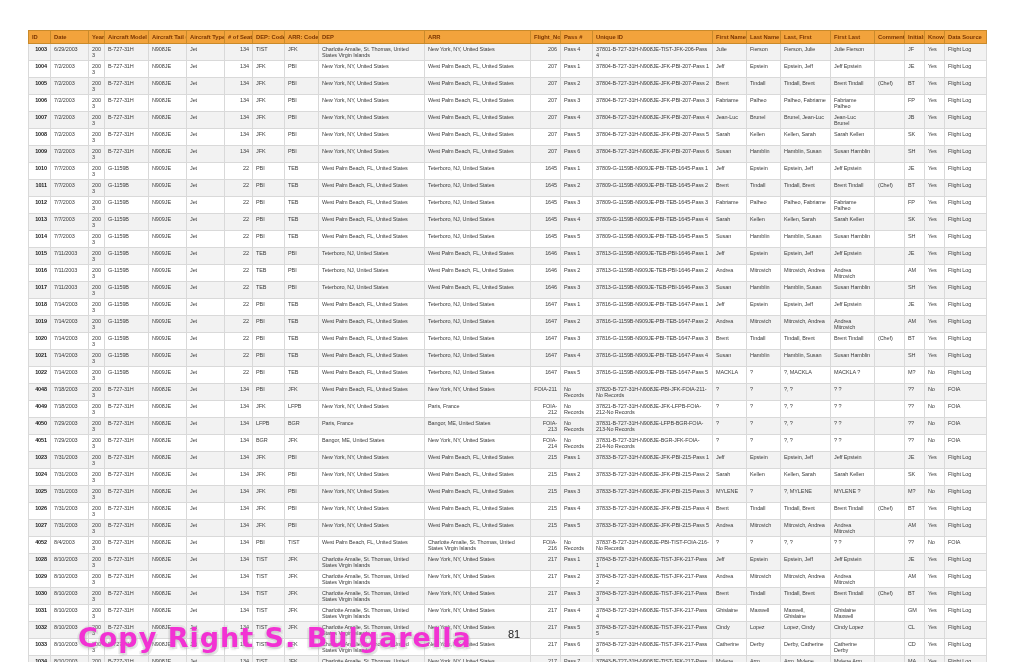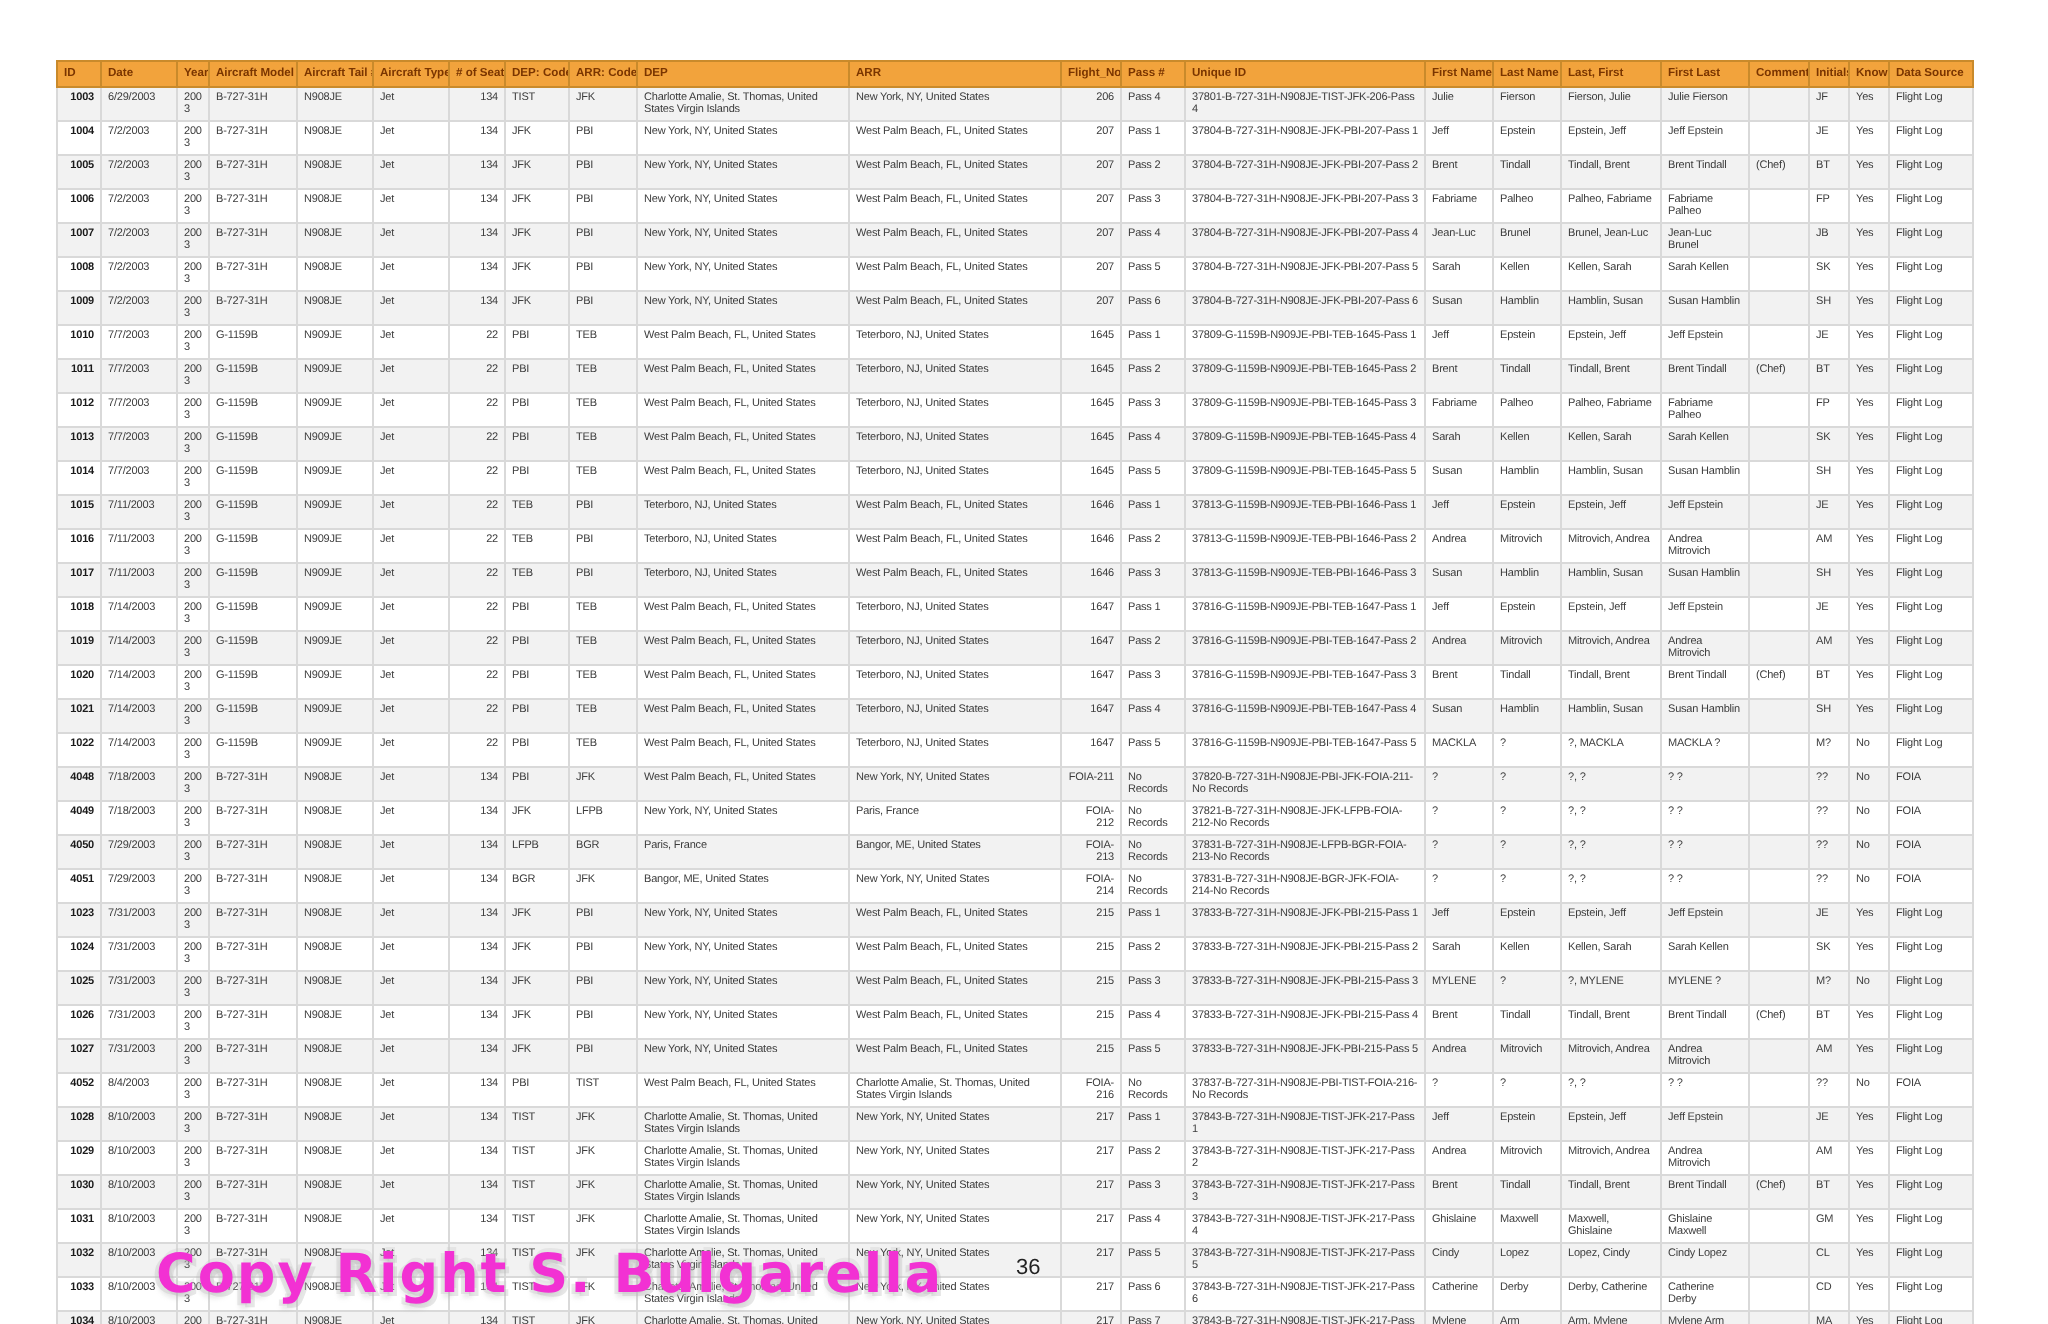--- a/index.html
+++ b/index.html
@@ -996,15 +996,15 @@
           <td></td>
           <td>MA</td>
           <td>Yes</td>
           <td>Flight Log</td>
         </tr>
       </tbody>
   </table>
 
   <div class="footer-copyright">Copy Right  S. Bulgarella</div>
 
-  <div class="page-number">36</div>
+  <div class="page-number">81</div>
 
 </div>
 
 </body></html>

